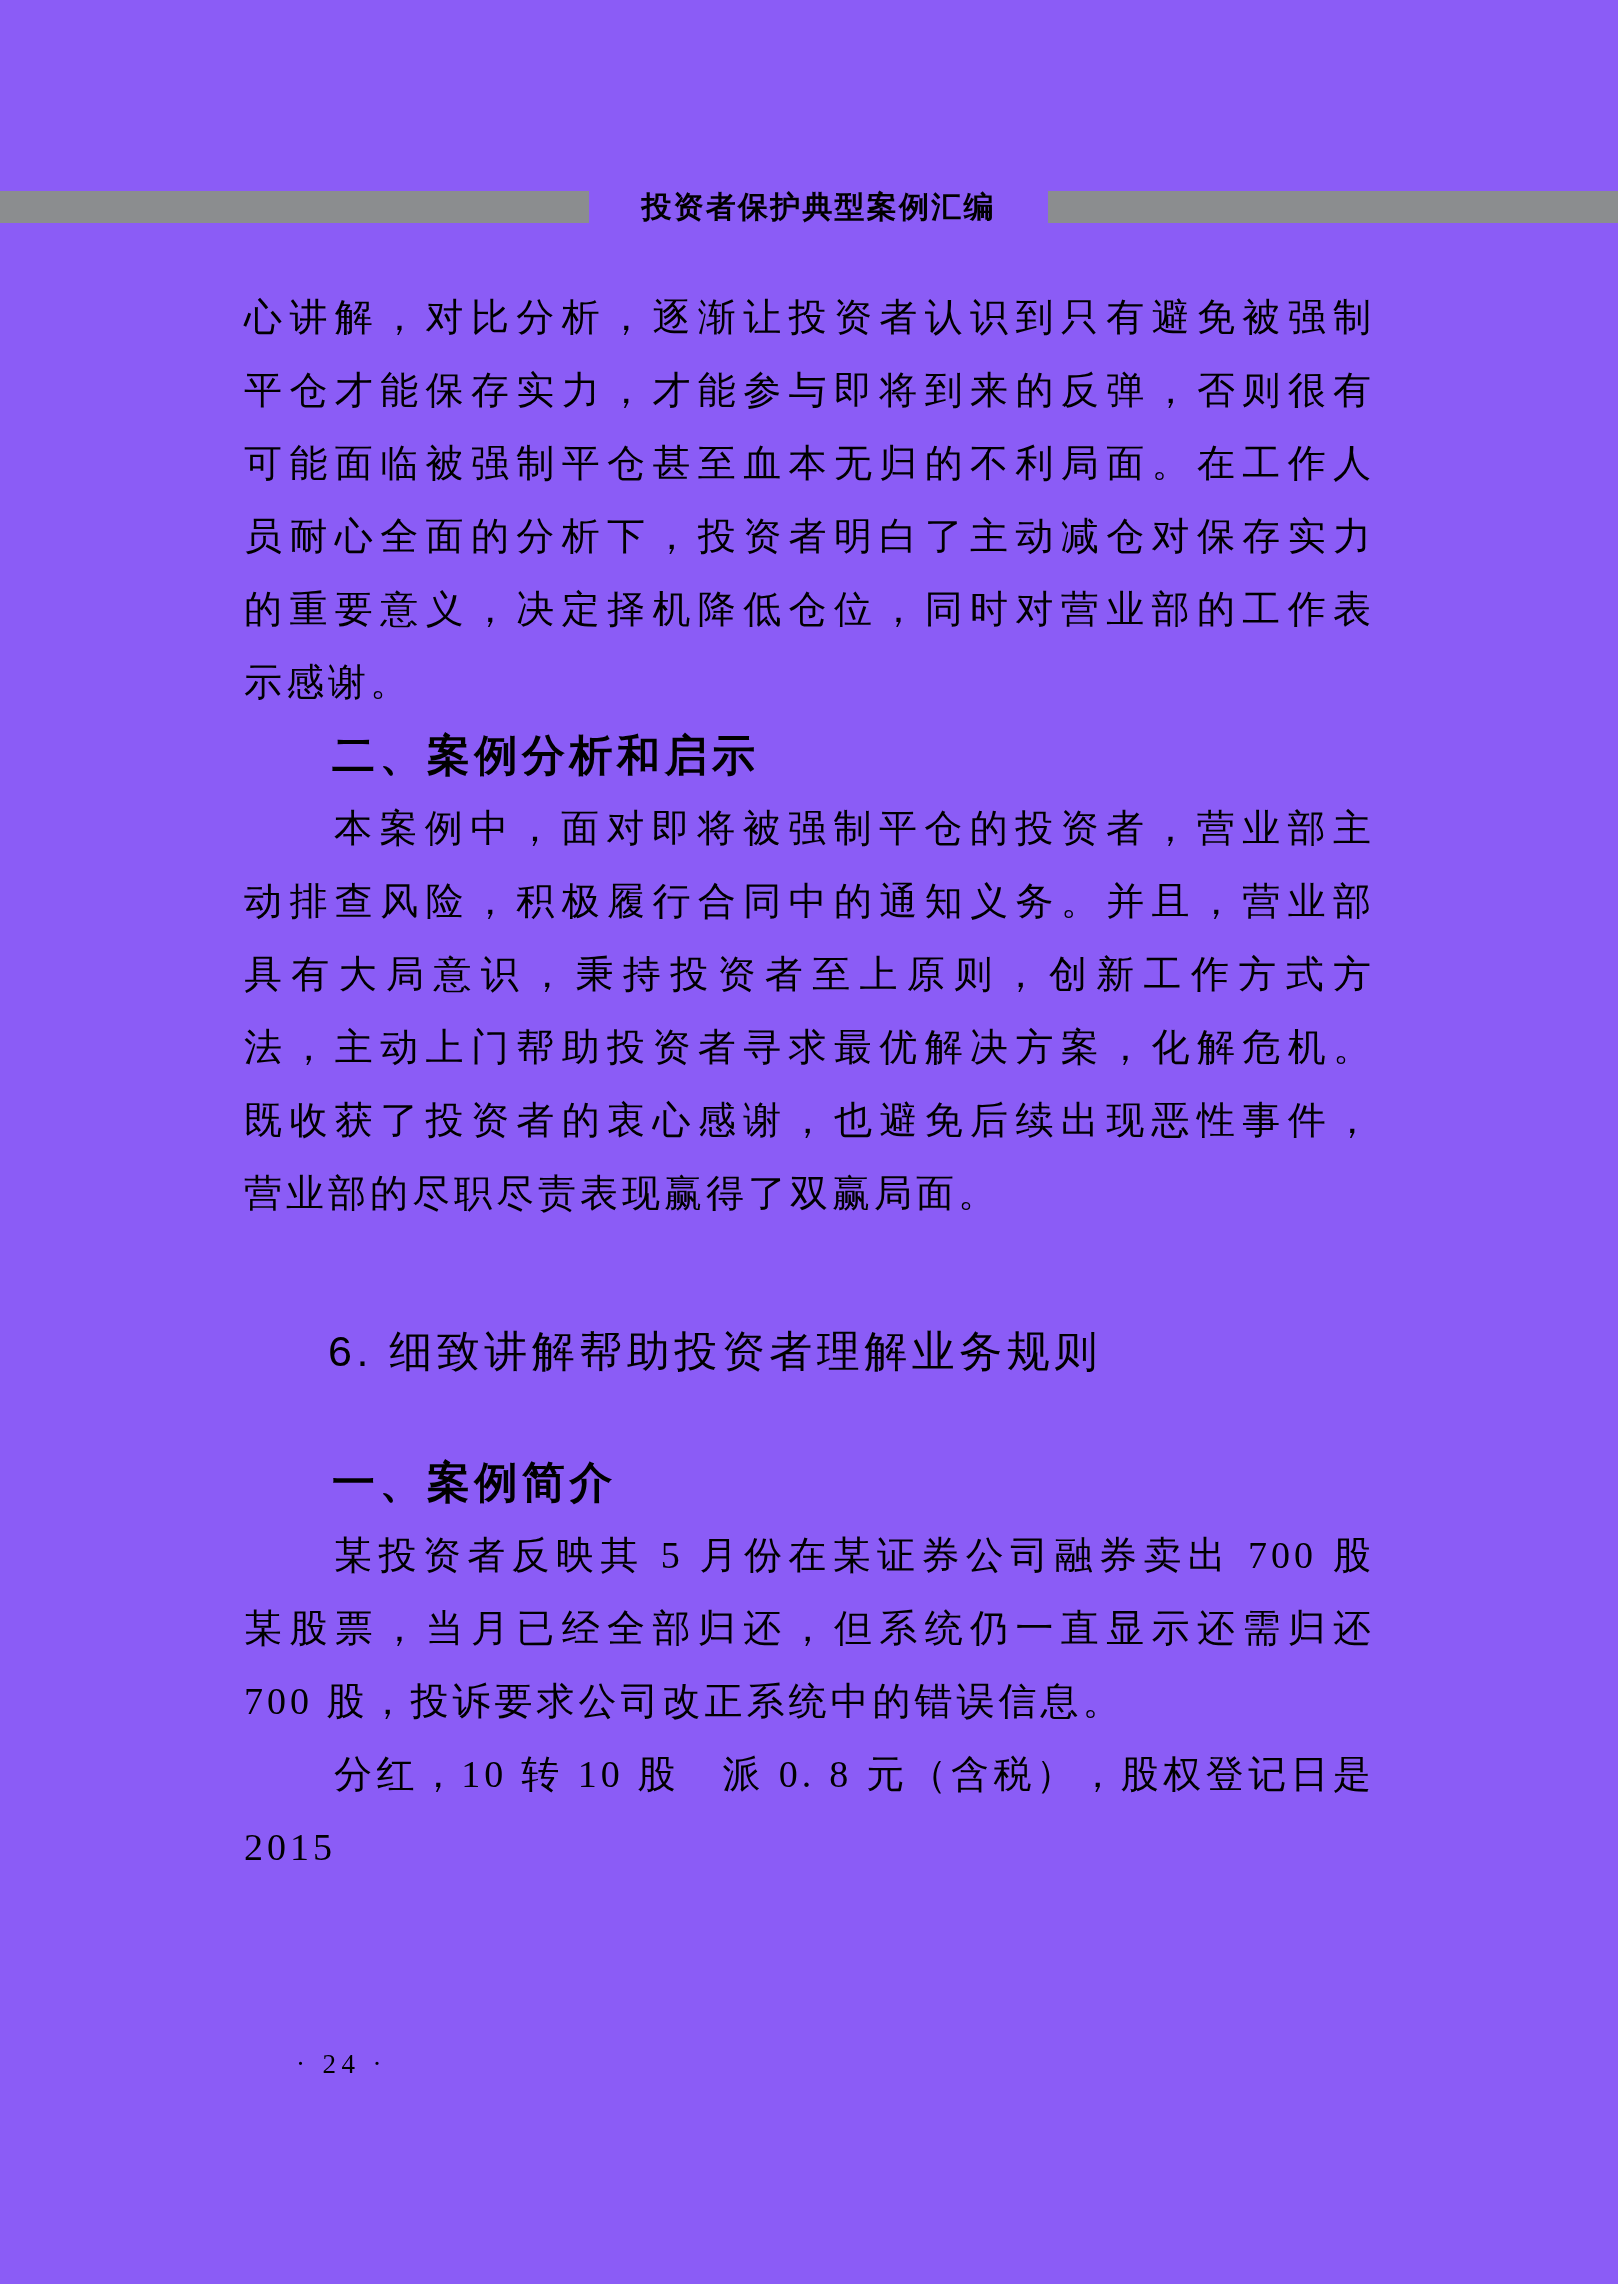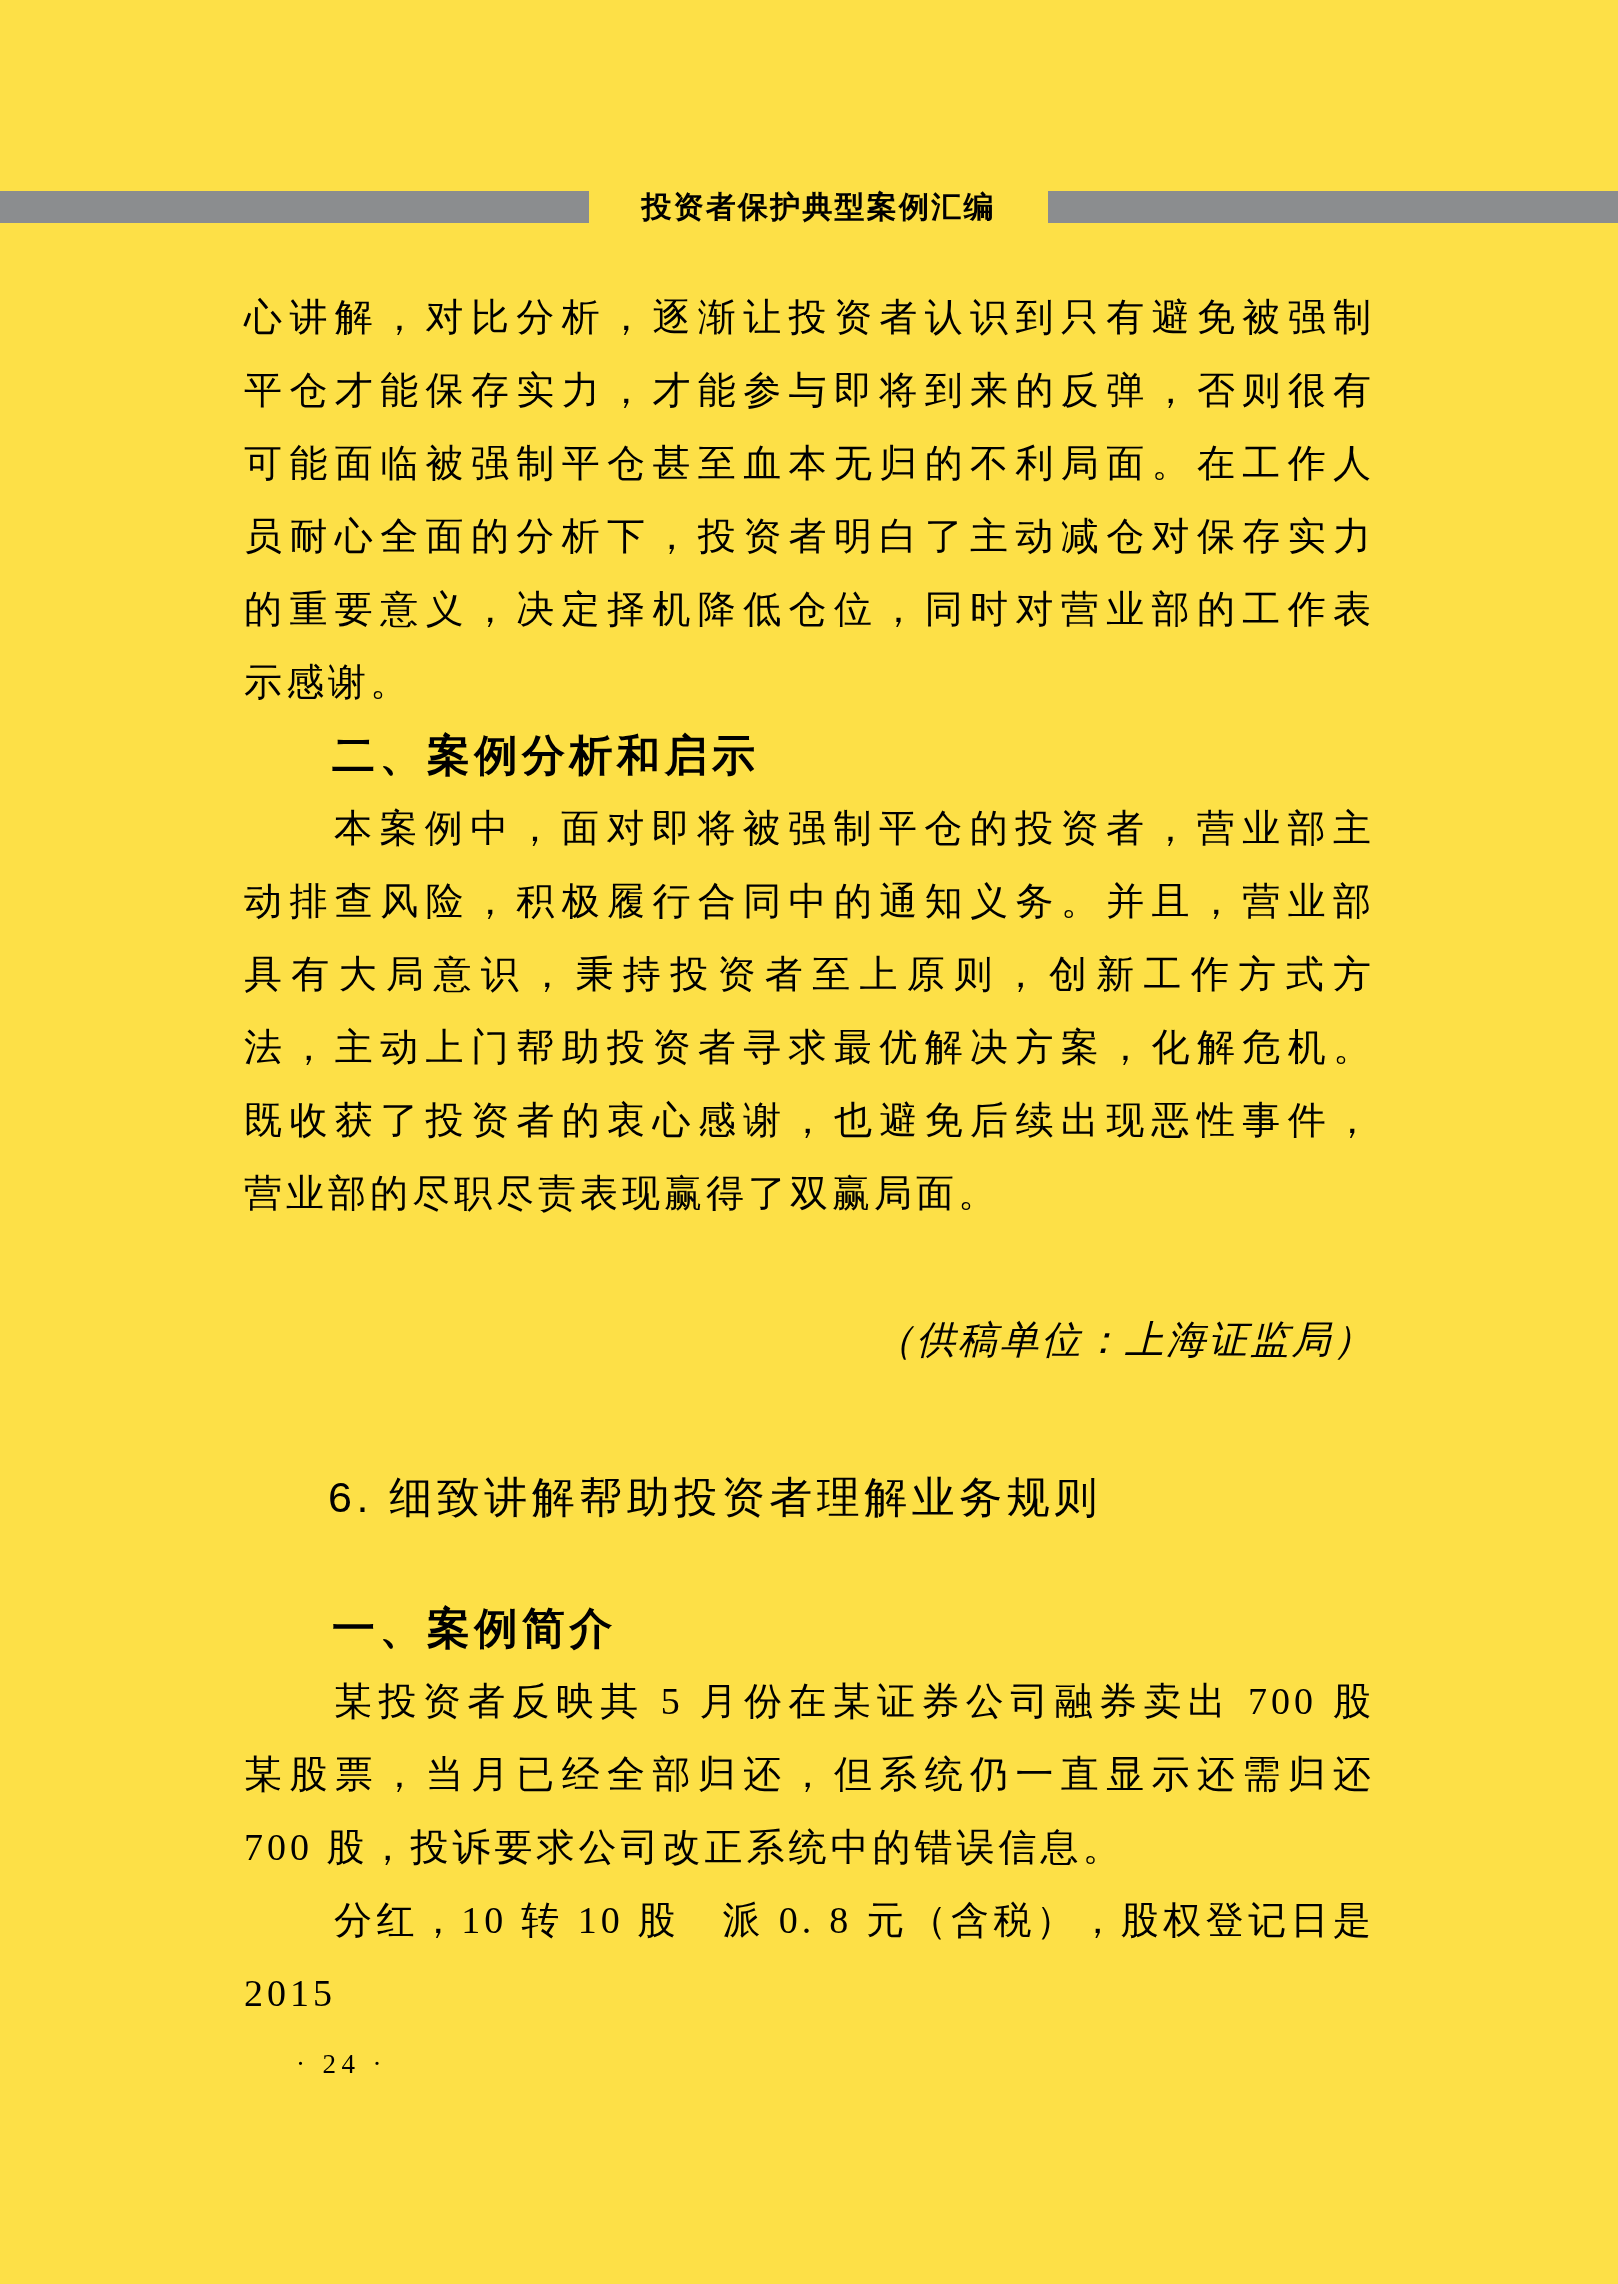--- a/index.html
+++ b/index.html
@@ -1,20 +1,20 @@
 <!DOCTYPE html>
 <html style="font-size:14.3px"><head>
 <meta charset="utf-8">
 <style>
   html, body { margin: 0; padding: 0; background: #ffffff; }
   .page {
     position: relative;
     width: 1618px;
     height: 2285px;
-    background: #fde047;
+    background: #8b5cf6;
     overflow: hidden;
     color: #000;
   }
 
   
   .header-band { position: absolute; top: 191px; left: 0; width: 1618px; height: 32px; }
   .bar { position: absolute; top: 0; height: 32px; background: #8b8d8f; }
   .bar-left  { left: 0; width: 589px; }
   .bar-right { left: 1048px; width: 570px; }
   .header-title {
@@ -113,21 +113,20 @@
 
     <div class="para indent-first">
         <div class="line">本案例中，面对即将被强制平仓的投资者，营业部主</div>
         <div class="line">动排查风险，积极履行合同中的通知义务。并且，营业部</div>
         <div class="line">具有大局意识，秉持投资者至上原则，创新工作方式方</div>
         <div class="line">法，主动上门帮助投资者寻求最优解决方案，化解危机。</div>
         <div class="line">既收获了投资者的衷心感谢，也避免后续出现恶性事件，</div>
         <div class="line">营业部的尽职尽责表现赢得了双赢局面。</div>
       </div>
 
-    <div class="attribution">（供稿单位：上海证监局）</div>
 
     <div class="chapter-title">6. 细致讲解帮助投资者理解业务规则</div>
 
     <div class="heading heading-intro">一、案例简介</div>
 
     <div class="para indent-first">
         <div class="line">某投资者反映其 5 月份在某证券公司融券卖出 700 股</div>
         <div class="line">某股票，当月已经全部归还，但系统仍一直显示还需归还</div>
         <div class="line">700 股，投诉要求公司改正系统中的错误信息。</div>
       </div>

